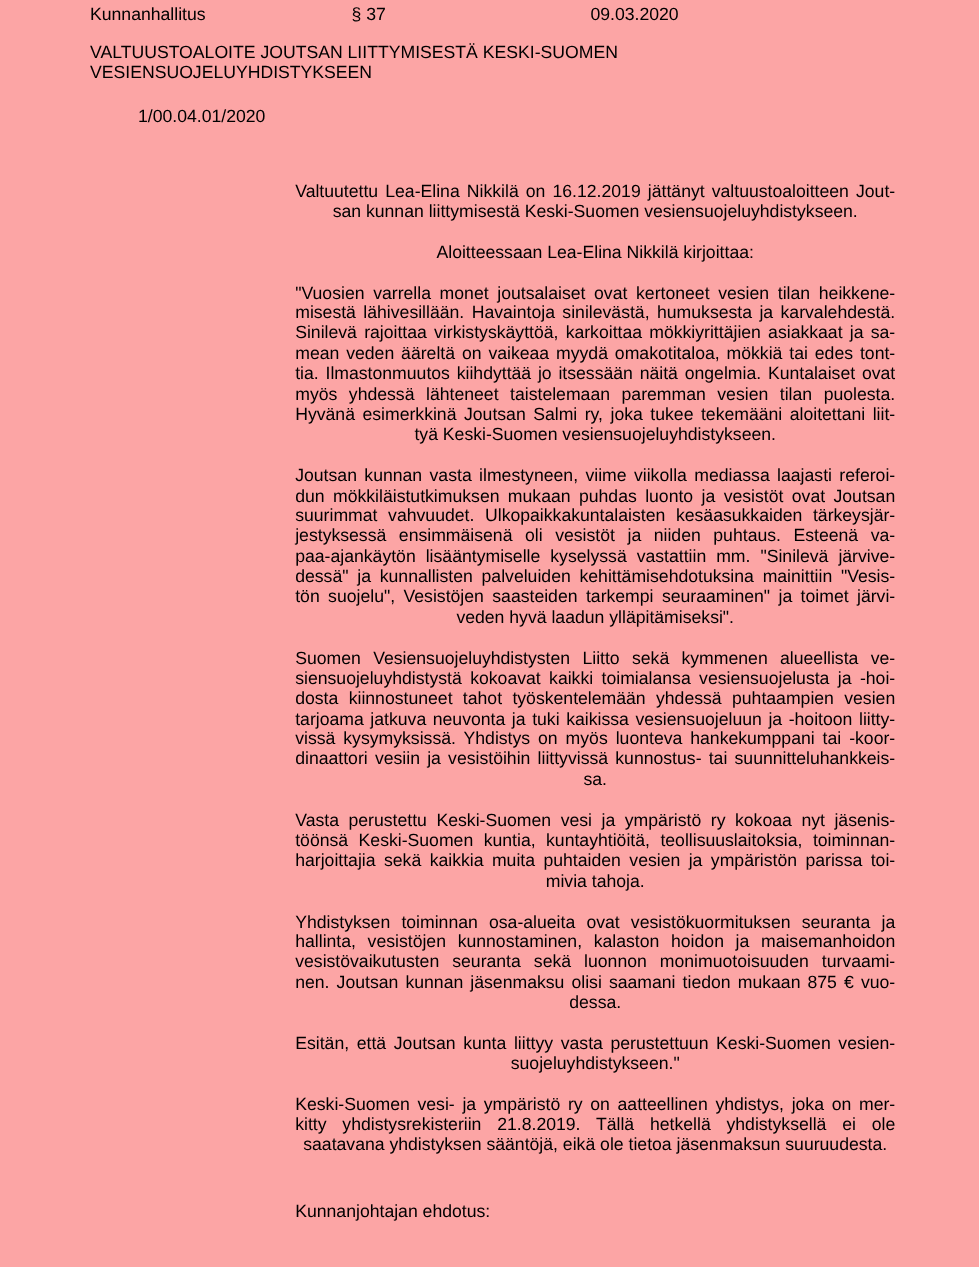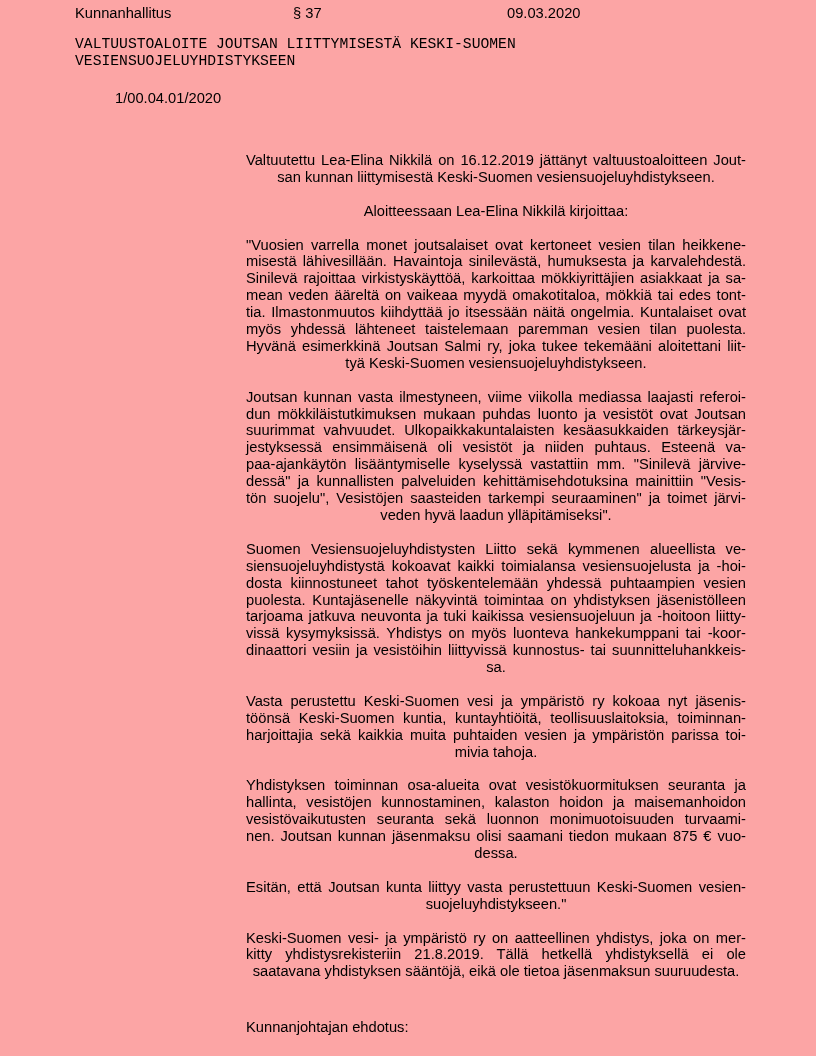--- a/index.html
+++ b/index.html
@@ -10,27 +10,26 @@
     height: 1056px;
     background: #fca5a5;
     color: #000000;
     font-family: "Liberation Sans", "DejaVu Sans", sans-serif;
     font-size: 14.7px;
     line-height: 16.9px;
     overflow: hidden;
   }
   .hdr-org  { position: absolute; left: 75px;  top: 5px; white-space: nowrap; }
   .hdr-sec  { position: absolute; left: 293px; top: 5px; white-space: nowrap; }
-  .hdr-date { position: absolute; left: 507px; top: 5px; white-space: nowrap; }
+  .hdr-date { position: absolute; left: 492px; top: 5px; white-space: nowrap; }
   .doc-title {
     position: absolute;
     left: 75px; top: 36px;
     width: 480px;
     text-transform: none;
-    font-family: Liberation Mono, monospace;
   }
   .case-number { position: absolute; left: 75px; top: 90px; white-space: nowrap; margin-left: 40px; }
   .subheading  { position: absolute; left: 75px; top: 121px; white-space: nowrap; }
   .doc-body {
     position: absolute;
     left: 246px; top: 152px;
     width: 500px;
   }
   .para { margin-bottom: 16.9px; }
   .line { text-align: center; }
@@ -80,21 +79,20 @@
         <div class="line just">jestyksessä ensimmäisenä oli vesistöt ja niiden puhtaus. Esteenä va-</div>
         <div class="line just">paa-ajankäytön lisääntymiselle kyselyssä vastattiin mm. "Sinilevä järvive-</div>
         <div class="line just">dessä" ja kunnallisten palveluiden kehittämisehdotuksina mainittiin "Vesis-</div>
         <div class="line just">tön suojelu", Vesistöjen saasteiden tarkempi seuraaminen" ja toimet järvi-</div>
         <div class="line">veden hyvä laadun ylläpitämiseksi".</div>
       </div>
       <div class="para">
         <div class="line just">Suomen Vesiensuojeluyhdistysten Liitto sekä kymmenen alueellista ve-</div>
         <div class="line just">siensuojeluyhdistystä kokoavat kaikki toimialansa vesiensuojelusta ja -hoi-</div>
         <div class="line just">dosta kiinnostuneet tahot työskentelemään yhdessä puhtaampien vesien</div>
-        <div class="line just">puolesta. Kuntajäsenelle näkyvintä toimintaa on yhdistyksen jäsenistölleen</div>
         <div class="line just">tarjoama jatkuva neuvonta ja tuki kaikissa vesiensuojeluun ja -hoitoon liitty-</div>
         <div class="line just">vissä kysymyksissä. Yhdistys on myös luonteva hankekumppani tai -koor-</div>
         <div class="line just">dinaattori vesiin ja vesistöihin liittyvissä kunnostus- tai suunnitteluhankkeis-</div>
         <div class="line">sa.</div>
       </div>
       <div class="para">
         <div class="line just">Vasta perustettu Keski-Suomen vesi ja ympäristö ry kokoaa nyt jäsenis-</div>
         <div class="line just">töönsä Keski-Suomen kuntia, kuntayhtiöitä, teollisuuslaitoksia, toiminnan-</div>
         <div class="line just">harjoittajia sekä kaikkia muita puhtaiden vesien ja ympäristön parissa toi-</div>
         <div class="line">mivia tahoja.</div>

